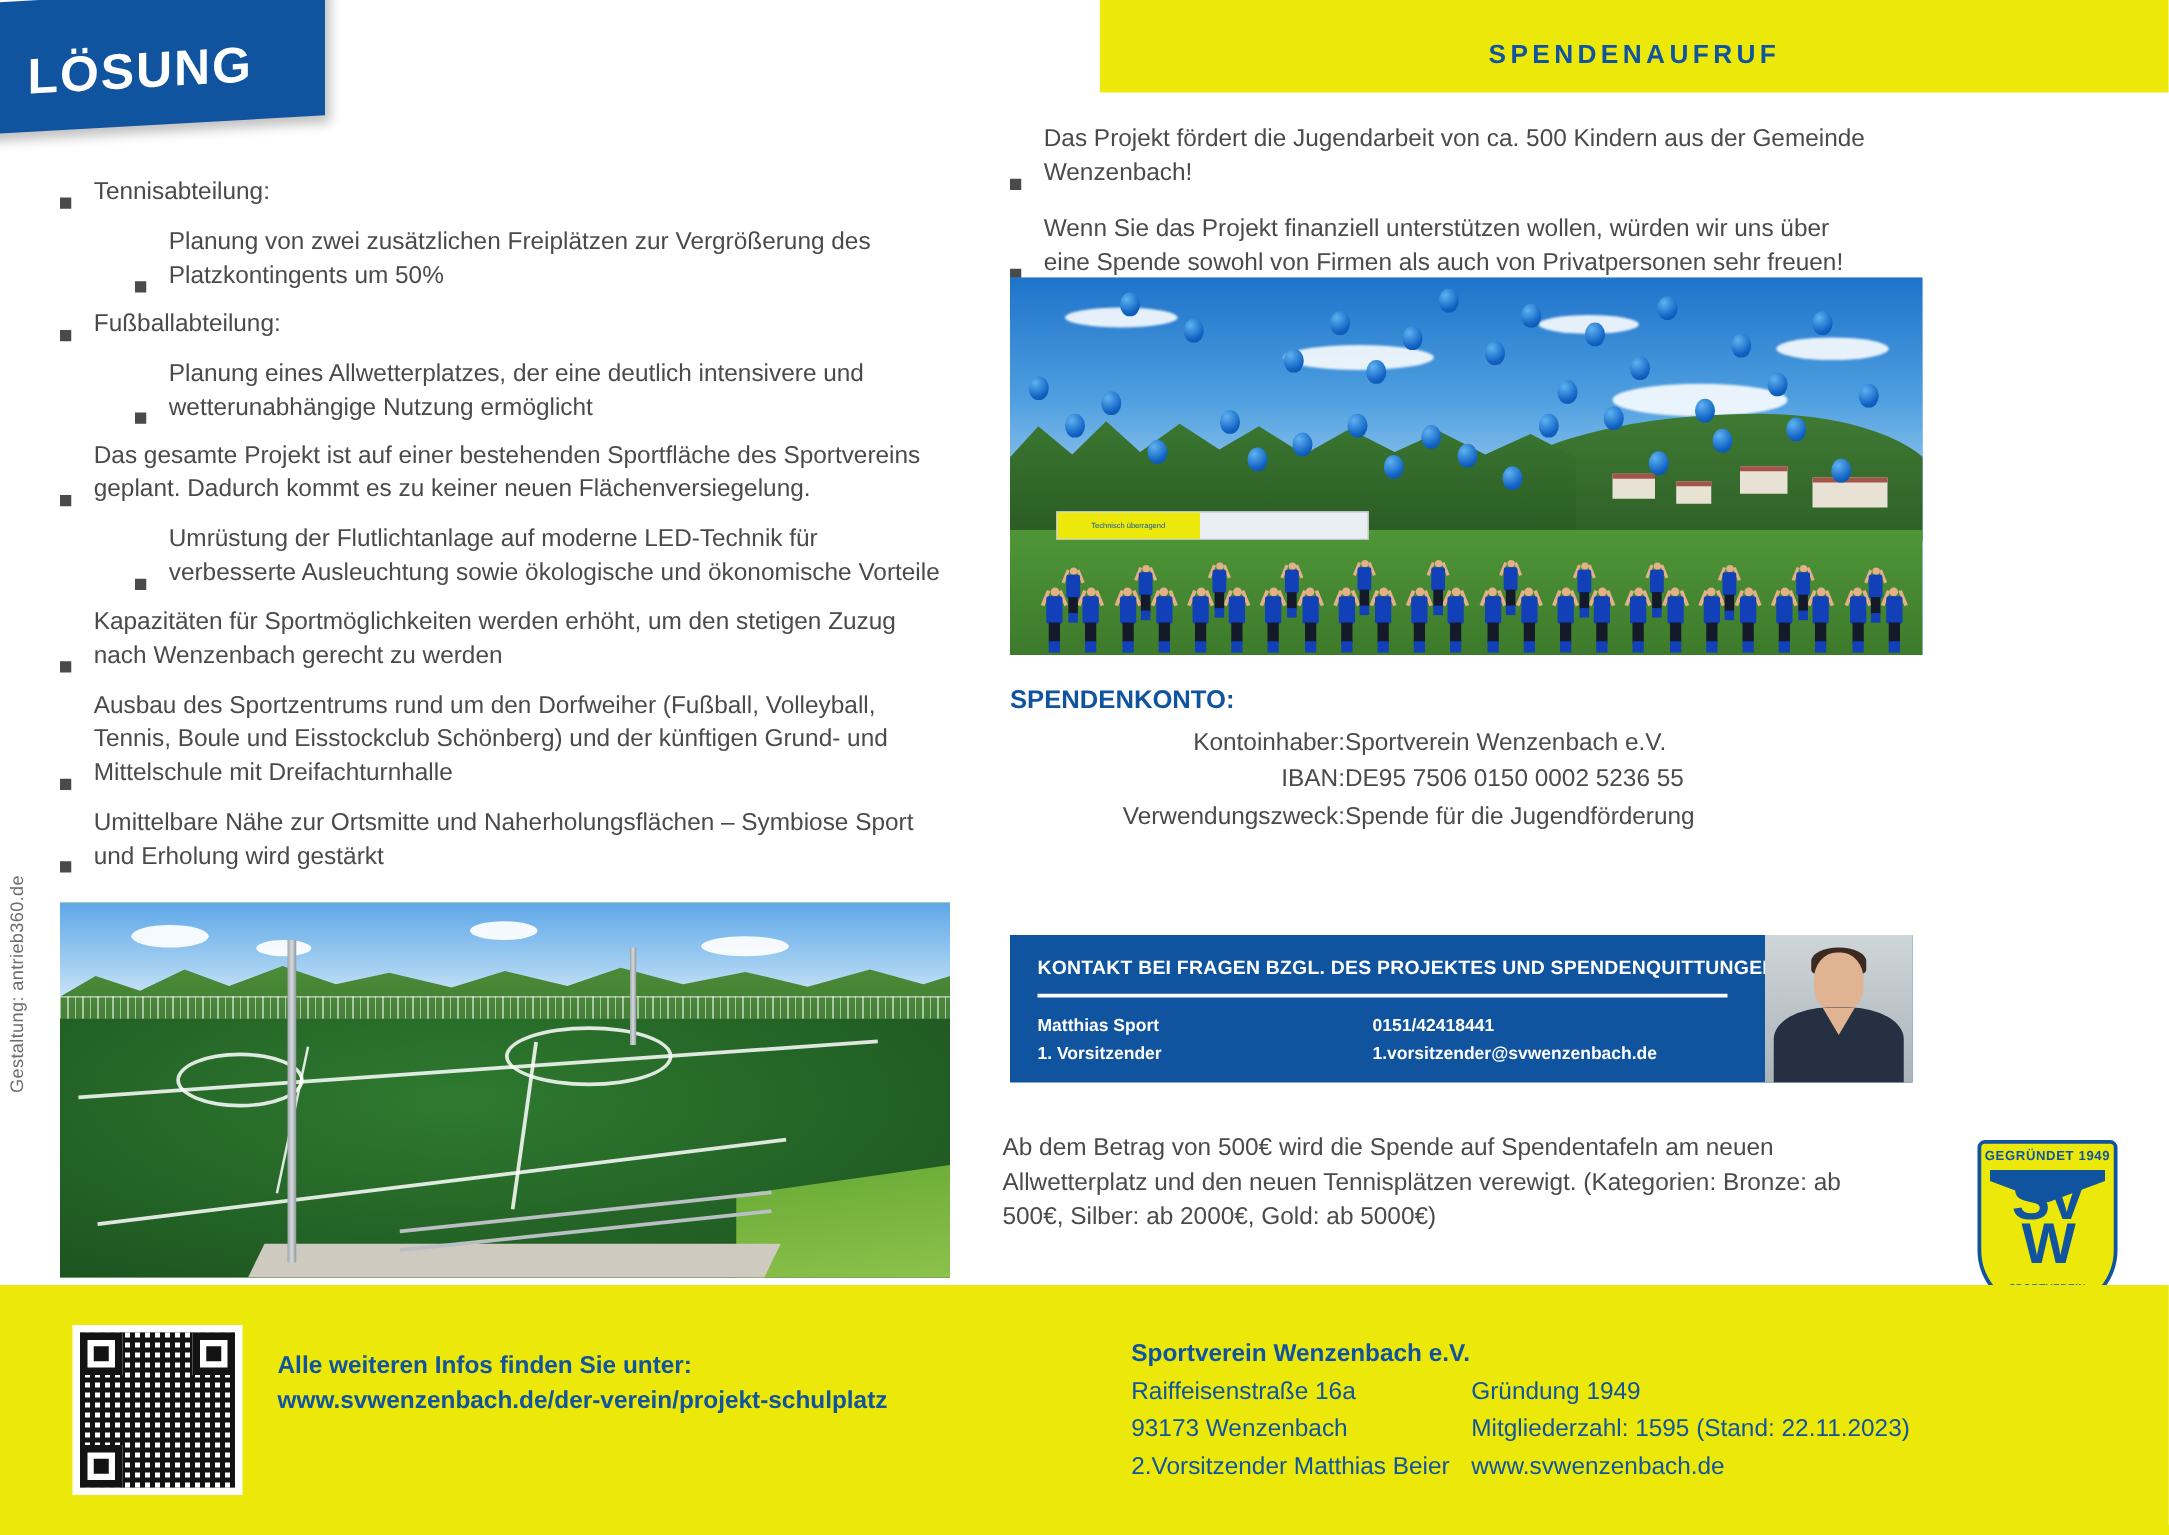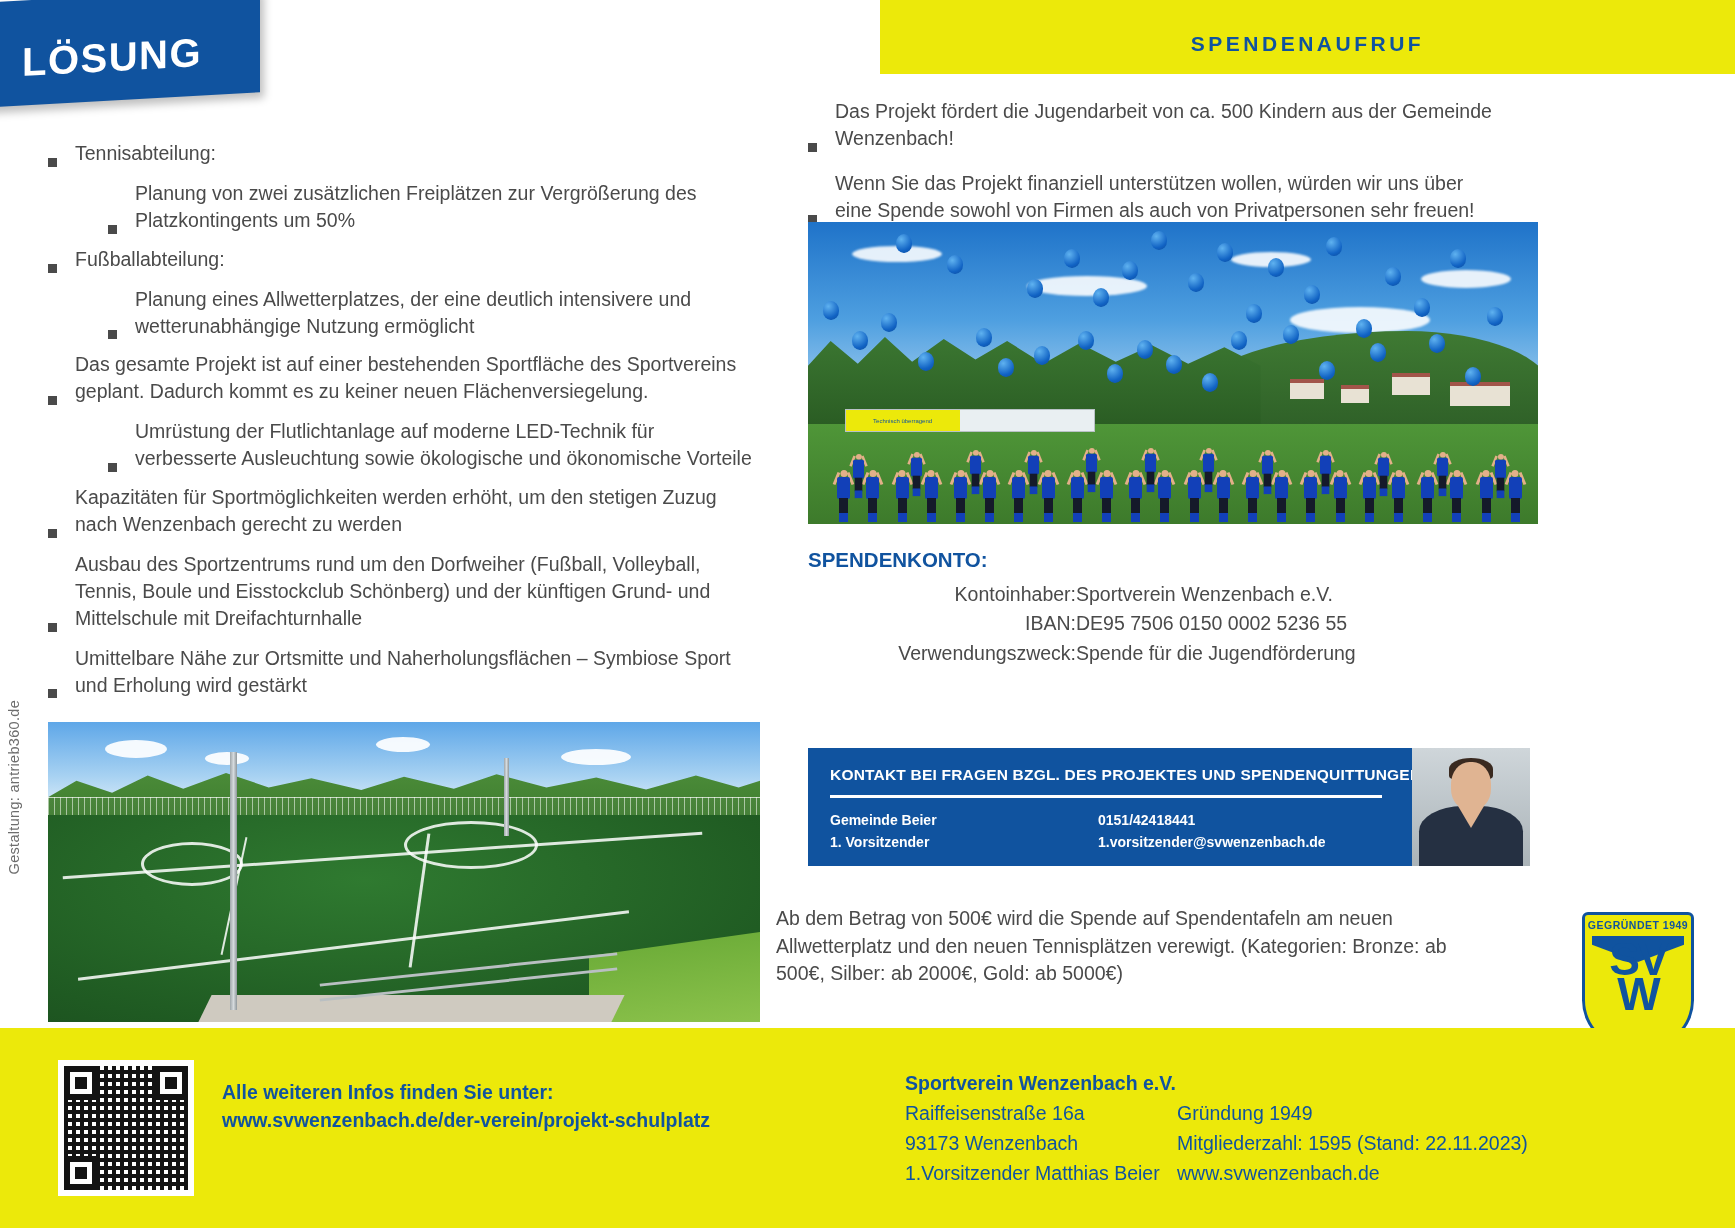--- a/index.html
+++ b/index.html
@@ -429,21 +429,21 @@
     left: 50%; bottom: 38px;
     transform: translateX(-50%);
     width: 26px; height: 22px;
     background: #e0b492;
     clip-path: polygon(50% 100%, 0% 0%, 100% 0%);
   }
 
   
   .tail-text {
     position: absolute;
-    left: 776px;
+    left: 802px;
     top: 905px;
     width: 720px;
     font-size: 19.5px;
     line-height: 1.42;
     color: #4a4a4a;
   }
 
   
   .footer {
     position: absolute;
@@ -1027,21 +1027,21 @@
     <div class="konto-row">
       <span class="konto-label">Verwendungszweck:</span>
       <span class="konto-value">Spende für die Jugendförderung</span>
     </div>
   </div>
 
   <div class="contact-box">
     <div class="contact-title">KONTAKT BEI FRAGEN BZGL. DES PROJEKTES UND SPENDENQUITTUNGEN</div>
     <div class="contact-rule"></div>
     <div class="contact-left">
-      <div>Gemeinde Beier</div>
+      <div>Matthias Sport</div>
       <div>1. Vorsitzender</div>
     </div>
     <div class="contact-right">
       <div>0151/42418441</div>
       <div>1.vorsitzender@svwenzenbach.de</div>
     </div>
     <div class="contact-photo">
       <span class="cp-hair"></span>
       <span class="cp-head"></span>
       <span class="cp-body"></span>
@@ -1076,21 +1076,21 @@
       <div>Alle weiteren Infos finden Sie unter:</div>
       <div>www.svwenzenbach.de/der-verein/projekt-schulplatz</div>
     </div>
 
     <div class="footer-club">
       <div class="club-name">Sportverein Wenzenbach e.V.</div>
       <div class="footer-cols">
         <div class="footer-col-a">
           <div>Raiffeisenstraße 16a</div>
           <div>93173 Wenzenbach</div>
-          <div>1.Vorsitzender Matthias Beier</div>
+          <div>2.Vorsitzender Matthias Beier</div>
         </div>
         <div class="footer-col-b">
           <div>Gründung 1949</div>
           <div>Mitgliederzahl: 1595 (Stand: 22.11.2023)</div>
           <div>www.svwenzenbach.de</div>
         </div>
       </div>
     </div>
 
   </div>

